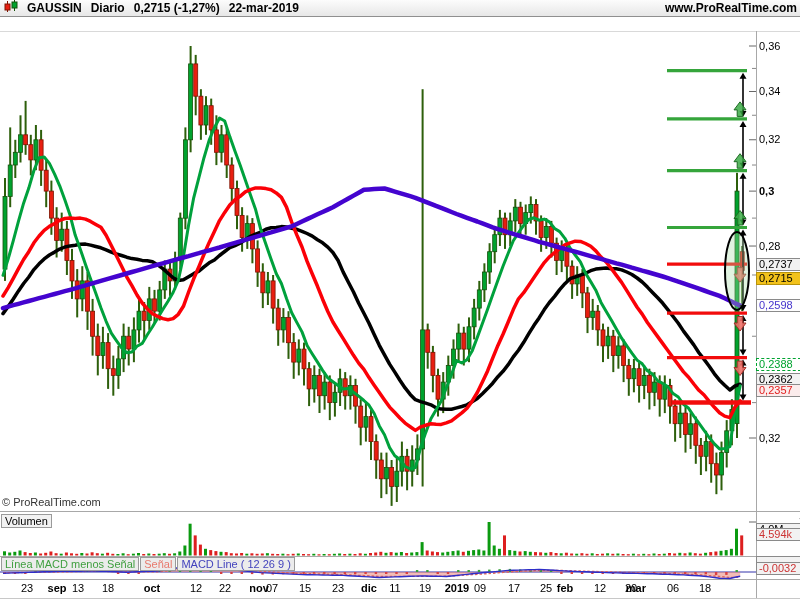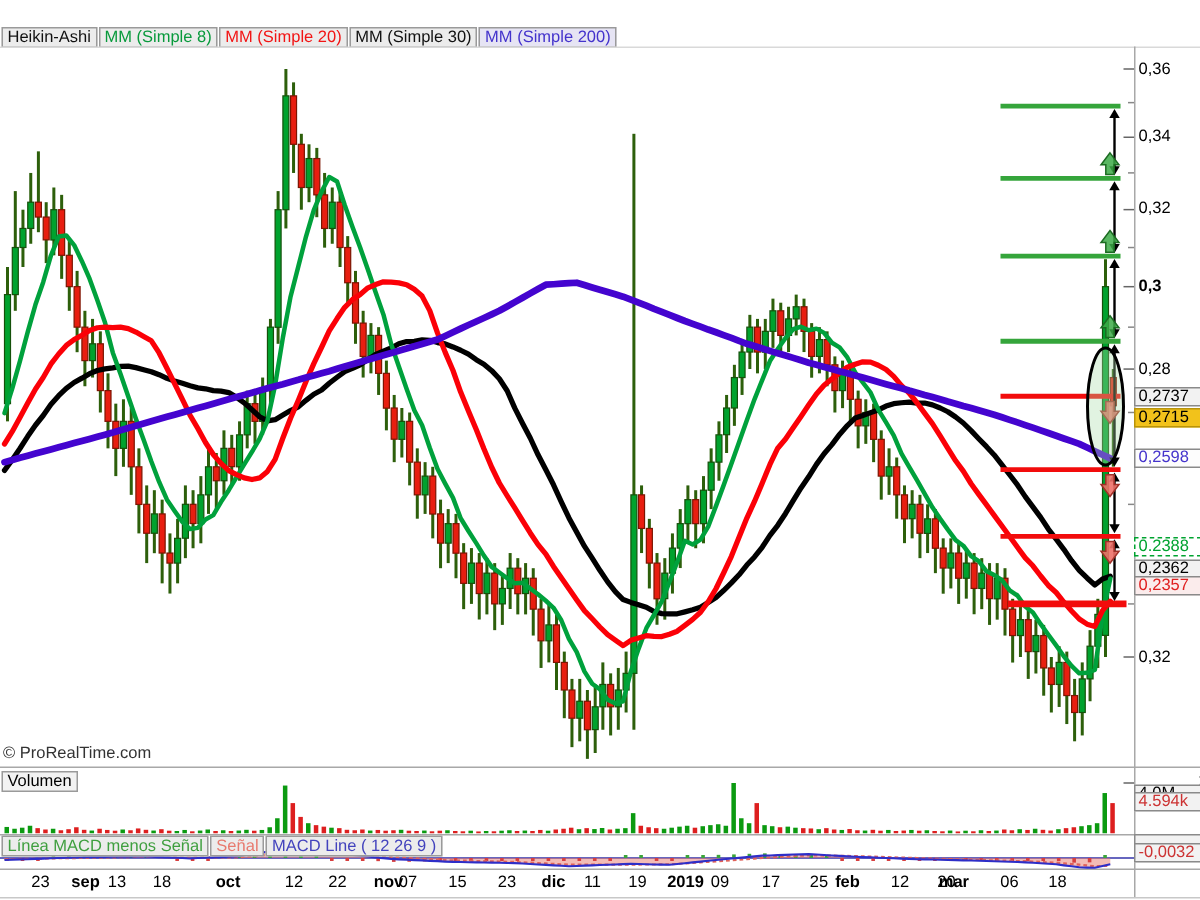--- a/index.html
+++ b/index.html
@@ -21,28 +21,36 @@
   .watermark{position:absolute;left:2px;top:496px;font-size:11px;color:#333;z-index:3;}
   .paneTag{position:absolute;border:1px solid #9a9a9a;background:#f2f2f2;padding:0 3px;height:12px;
            line-height:12px;font-size:11px;z-index:3;white-space:nowrap;}
   .macdrow{position:absolute;left:1px;top:557px;display:flex;gap:1px;z-index:3;}
 </style>
 </head>
 <body>
 
 <div class="screen">
 
-
-  <div class="legendrow">
-      <span class="lbox" style="color: rgb(17, 17, 17); background: rgb(236, 236, 236);">Heikin-Ashi</span>
-      <span class="lbox" style="color: rgb(8, 154, 60); background: rgb(236, 236, 236);">MM (Simple 8)</span>
-      <span class="lbox" style="color: rgb(242, 20, 20); background: rgb(236, 236, 236);">MM (Simple 20)</span>
-      <span class="lbox" style="color: rgb(17, 17, 17); background: rgb(236, 236, 236);">MM (Simple 30)</span>
-      <span class="lbox" style="color: rgb(68, 51, 204); background: rgb(230, 228, 244);">MM (Simple 200)</span>
-    </div>
+  <div class="titlebar">
+    <span>
+      <svg width="14" height="13" viewBox="0 0 14 13">
+        <line x1="3.5" y1="1" x2="3.5" y2="12" stroke="#7c1402" stroke-width="1"></line>
+        <rect x="1" y="4" width="5" height="6" fill="#e81e10" stroke="#7c1402"></rect>
+        <line x1="10.5" y1="0" x2="10.5" y2="11" stroke="#14510a" stroke-width="1"></line>
+        <rect x="8" y="2" width="5" height="6" fill="#00a22e" stroke="#14510a"></rect>
+      </svg>
+    </span>
+    <span>GAUSSIN</span>
+    <span>Diario</span>
+    <span>0,2715 (-1,27%)</span>
+    <span>22-mar-2019</span>
+    <span class="url">www.ProRealTime.com</span>
+  </div>
+
 
   <svg id="svg" width="800" height="600">
       <line x1="0" y1="31.5" x2="800" y2="31.5" stroke="#d9d9d9" stroke-width="1"></line>
       <line x1="0" y1="511.5" x2="800" y2="511.5" stroke="#a8a8a8" stroke-width="1"></line>
       <line x1="0" y1="556.5" x2="800" y2="556.5" stroke="#a8a8a8" stroke-width="1"></line>
       <line x1="0" y1="579.5" x2="800" y2="579.5" stroke="#a8a8a8" stroke-width="1"></line>
       <line x1="0" y1="598.5" x2="800" y2="598.5" stroke="#c8c8c8" stroke-width="1"></line>
       <line x1="756.5" y1="31" x2="756.5" y2="598" stroke="#a8a8a8" stroke-width="1"></line>
       <line x1="749" y1="46" x2="756" y2="46" stroke="#666"></line>
       <line x1="749" y1="91.4967879751872" x2="756" y2="91.4967879751872" stroke="#666"></line>

